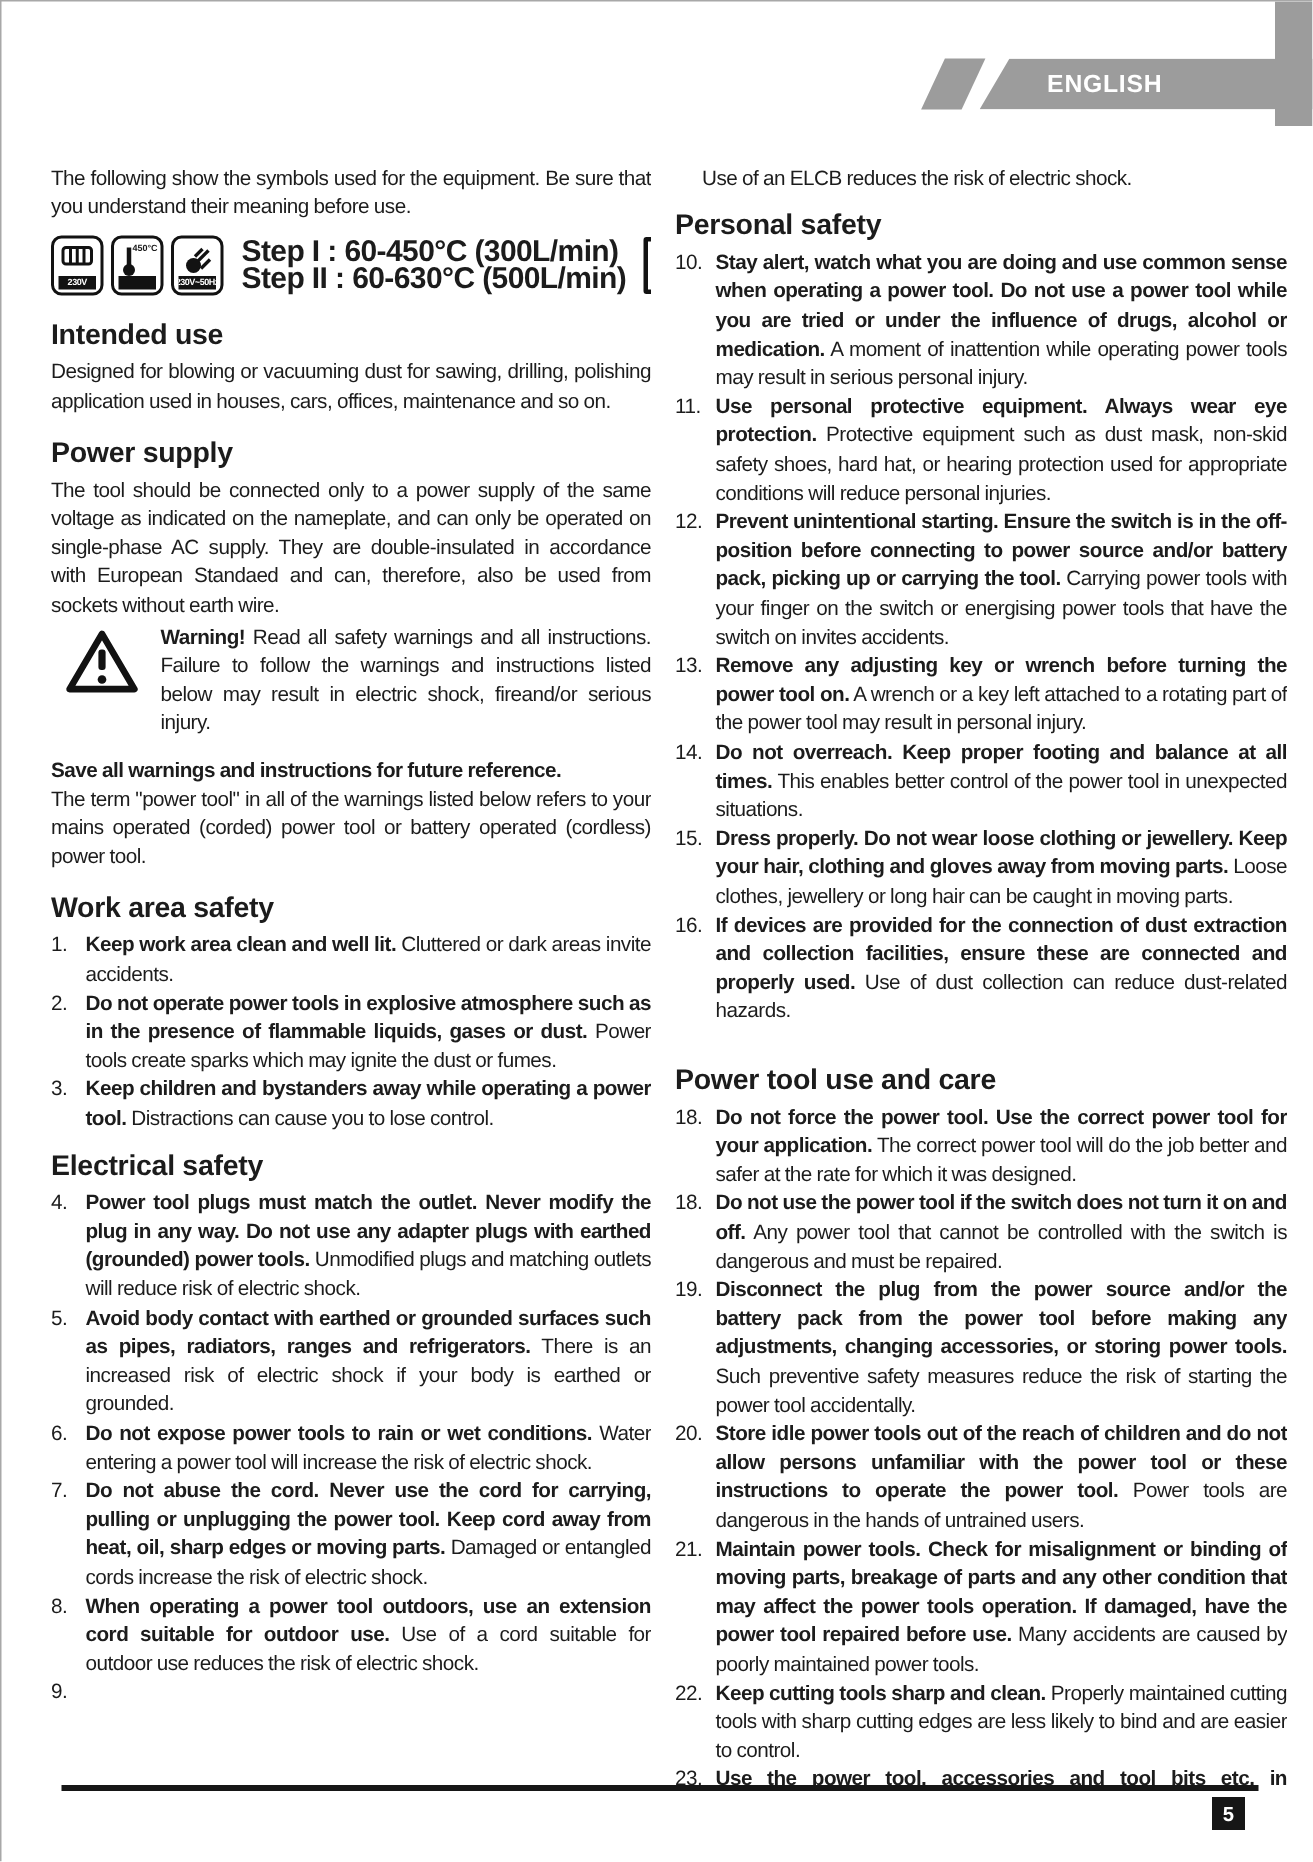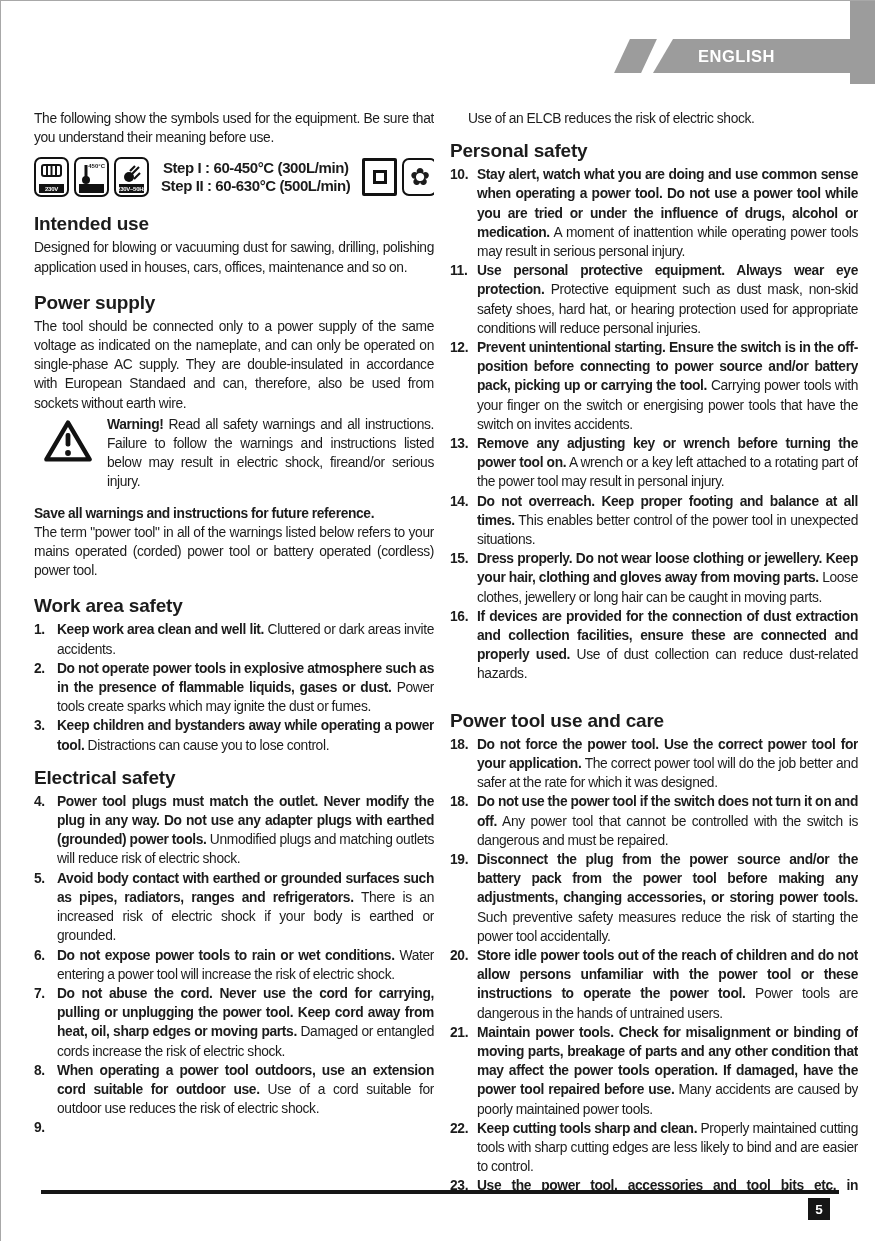--- a/index.html
+++ b/index.html
@@ -26,33 +26,33 @@
   h2.tight { margin-top:12px; }
   h2.big   { margin-top:26px; }
 
   p, .item { font-size:13.8px; line-height:19.2px; text-align:justify;
              letter-spacing:-0.35px; word-spacing:-0.3px; }
   .b { font-weight:bold; }
   .block { display:block; }
 
   .item { position:relative; padding-left:23px; }
   .list-wide .item { padding-left:27px; }
-  .num { position:absolute; left:0; top:0; font-weight:bold; }
+  .num { position:absolute; left:0; top:0; font-weight:normal; }
   .contline { padding-left:18px; text-align:left; }
   .savenote { margin-top:12px; }
 
   
   .symrow { display:flex; align-items:center; gap:5px; margin-top:9px; height:42px; }
   .sym { width:35px; height:40px; border:2px solid #121212; border-radius:7px; position:relative;
          display:flex; align-items:flex-start; justify-content:center; background:#fff; flex:0 0 auto; padding-top:3px; }
   .sym .strip { position:absolute; bottom:2px; left:3px; right:3px; height:9px; background:#121212; color:#fff;
                 font-size:6px; font-weight:bold; display:flex; align-items:center; justify-content:center;
                 letter-spacing:-0.3px; overflow:hidden; white-space:nowrap; }
   .sym .side-label { position:absolute; top:4px; right:2px; font-size:6px; font-weight:bold; }
-  .steps { font-weight:bold; font-size:15px; line-height:18px; margin:0 7px; white-space:nowrap; letter-spacing:-0.4px;text-align:center; }
+  .steps { font-weight:bold; font-size:20px; line-height:18px; margin:0 7px; white-space:nowrap; letter-spacing:-0.4px; }
   .sym-square { width:35px; height:38px; border:3px solid #121212; border-radius:2px; display:flex;
                 align-items:center; justify-content:center; flex:0 0 auto; }
   .sym-square .inner { width:14px; height:14px; border:3px solid #121212; }
   .sym-fan { width:35px; height:38px; border:2px solid #121212; border-radius:7px; display:flex;
              align-items:center; justify-content:center; font-size:24px; line-height:1; flex:0 0 auto; }
 
   
   .warnblock { display:flex; gap:15px; margin-top:2px; padding-left:10px; }
   .warn-icon { flex:0 0 auto; margin-top:4px; }
   .warntext { flex:1; }

